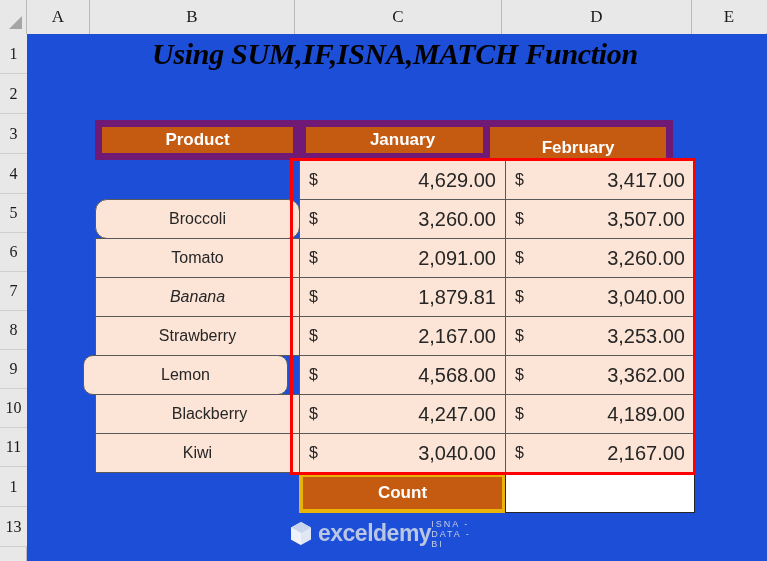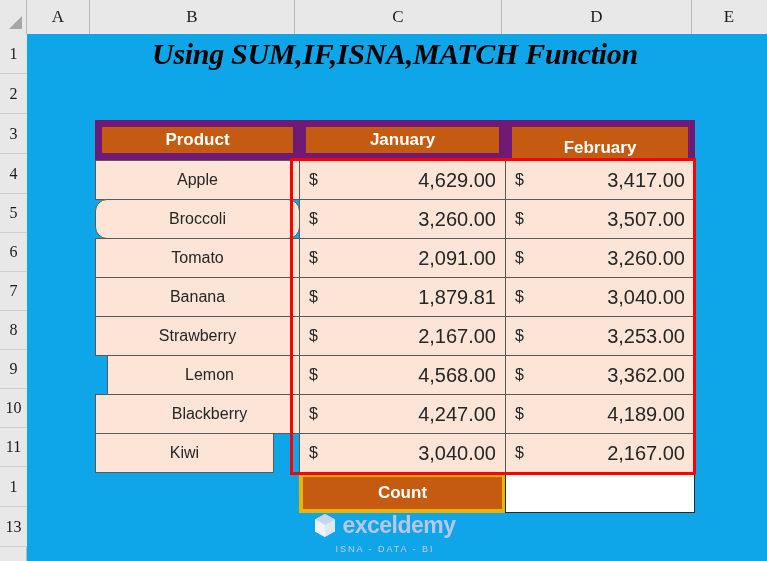--- a/index.html
+++ b/index.html
@@ -44,21 +44,21 @@
   }
   .row-head{
     width:27px; background:#e8e8e8;
     border-bottom:1px solid #cfcfcf;
     display:flex; align-items:center; justify-content:center;
     font-size:16px; color:#1a1a1a;
     font-family:"Liberation Serif", serif;
   }
 
   
-  .grid-body{ position:absolute; left:27px; top:34px; width:740px; height:527px; background:#0ea5e9; }
+  .grid-body{ position:absolute; left:27px; top:34px; width:740px; height:527px; background:#1d4ed8; }
 
   .cell{ position:absolute; display:flex; align-items:center; }
 
   
   .title-cell{
     left:68px; top:0px; width:600px; height:40px;
     align-items:center; justify-content:center;
     font-size:30px; font-weight:bold; font-style:italic;
     color:#000; letter-spacing:-0.3px;
     font-family:"Liberation Serif", serif;
@@ -99,21 +99,21 @@
     position:absolute;
     border:3px solid #FF0000;
     pointer-events:none;
   }
 
   
   .watermark{
     position:absolute; left:290px; top:512px;
     width:190px; height:42px;
     display:flex; align-items:center; justify-content:space-between;
-    flex-direction:column;
+    flex-direction:row;
   }
   .wm-row{ display:flex; align-items:center; }
   .wm-hex{ width:22px; height:25px; margin-right:6px; position:relative; }
   .wm-hex svg{ display:block; }
   .wm-text{
     font-size:23px; font-weight:bold; color:#b9c6e4;
     letter-spacing:-0.5px; font-family:"Liberation Sans", sans-serif;
   }
   .wm-sub{
     font-size:9px; color:#c3cde0; letter-spacing:2px;
@@ -151,23 +151,22 @@
     <div class="row-head" style="height:40px">1</div>
     <div class="row-head" style="height:40px">13</div>
   </div>
 
   <div class="grid-body">
 
     <div class="cell title-cell">Using SUM,IF,ISNA,MATCH Function</div>
 
     <div class="cell hdr" style="left:68px;  top:86px; width:205px; height:40px;">Product</div>
     <div class="cell hdr" style="left:272px; top:86px; width:207px; height:40px;">January</div>
-    <div class="cell hdr" style="left:478px; top:86px; width:190px; height:56px;">February</div>
-
-    <div class="cell dcell product" style="left:68px;  top:126px; width:205px; height:40px;">Apple</div>
+    <div class="cell hdr" style="left:456px; top:86px; width:190px; height:56px;">February</div>
+
     <div class="cell dcell money" style="left:272px; top:126px; width:207px; height:40px;">
       <span class="sym">$</span>
       <span class="val">4,629.00</span>
     </div>
     <div class="cell dcell money" style="left:478px; top:126px; width:190px; height:40px;">
       <span class="sym">$</span>
       <span class="val">3,417.00</span>
     </div>
 
     <div class="cell dcell product" style="left:68px;  top:165px; width:205px; height:40px;border-radius:12px;">Broccoli</div>
@@ -183,61 +182,61 @@
     <div class="cell dcell product" style="left:68px;  top:204px; width:205px; height:40px;">Tomato</div>
     <div class="cell dcell money" style="left:272px; top:204px; width:207px; height:40px;">
       <span class="sym">$</span>
       <span class="val">2,091.00</span>
     </div>
     <div class="cell dcell money" style="left:478px; top:204px; width:190px; height:40px;">
       <span class="sym">$</span>
       <span class="val">3,260.00</span>
     </div>
 
-    <div class="cell dcell product" style="left:68px;  top:243px; width:205px; height:40px;">Banana</div>
+    <div class="cell dcell product" style="left:68px;  top:243px; width:205px; height:40px;font-style:italic;">Banana</div>
     <div class="cell dcell money" style="left:272px; top:243px; width:207px; height:40px;">
       <span class="sym">$</span>
       <span class="val">1,879.81</span>
     </div>
     <div class="cell dcell money" style="left:478px; top:243px; width:190px; height:40px;">
       <span class="sym">$</span>
       <span class="val">3,040.00</span>
     </div>
 
     <div class="cell dcell product" style="left:68px;  top:282px; width:205px; height:40px;">Strawberry</div>
     <div class="cell dcell money" style="left:272px; top:282px; width:207px; height:40px;">
       <span class="sym">$</span>
       <span class="val">2,167.00</span>
     </div>
     <div class="cell dcell money" style="left:478px; top:282px; width:190px; height:40px;">
       <span class="sym">$</span>
       <span class="val">3,253.00</span>
     </div>
 
-    <div class="cell dcell product" style="left:80px;  top:321px; width:205px; height:40px;">Lemon</div>
+    <div class="cell dcell product" style="left:56px;  top:321px; width:205px; height:40px;border-radius:10px;">Lemon</div>
     <div class="cell dcell money" style="left:272px; top:321px; width:207px; height:40px;">
       <span class="sym">$</span>
       <span class="val">4,568.00</span>
     </div>
     <div class="cell dcell money" style="left:478px; top:321px; width:190px; height:40px;">
       <span class="sym">$</span>
       <span class="val">3,362.00</span>
     </div>
 
     <div class="cell dcell product" style="left:68px;  top:360px; width:205px; height:40px;padding-left:24px;">Blackberry</div>
     <div class="cell dcell money" style="left:272px; top:360px; width:207px; height:40px;">
       <span class="sym">$</span>
       <span class="val">4,247.00</span>
     </div>
     <div class="cell dcell money" style="left:478px; top:360px; width:190px; height:40px;">
       <span class="sym">$</span>
       <span class="val">4,189.00</span>
     </div>
 
-    <div class="cell dcell product" style="left:68px;  top:399px; width:179px; height:40px;">Kiwi</div>
+    <div class="cell dcell product" style="left:68px;  top:399px; width:205px; height:40px;">Kiwi</div>
     <div class="cell dcell money" style="left:272px; top:399px; width:207px; height:40px;">
       <span class="sym">$</span>
       <span class="val">3,040.00</span>
     </div>
     <div class="cell dcell money" style="left:478px; top:399px; width:190px; height:40px;">
       <span class="sym">$</span>
       <span class="val">2,167.00</span>
     </div>
 
     <div class="cell count-lbl" style="left:272px; top:439px; width:207px; height:40px;">Count</div>

